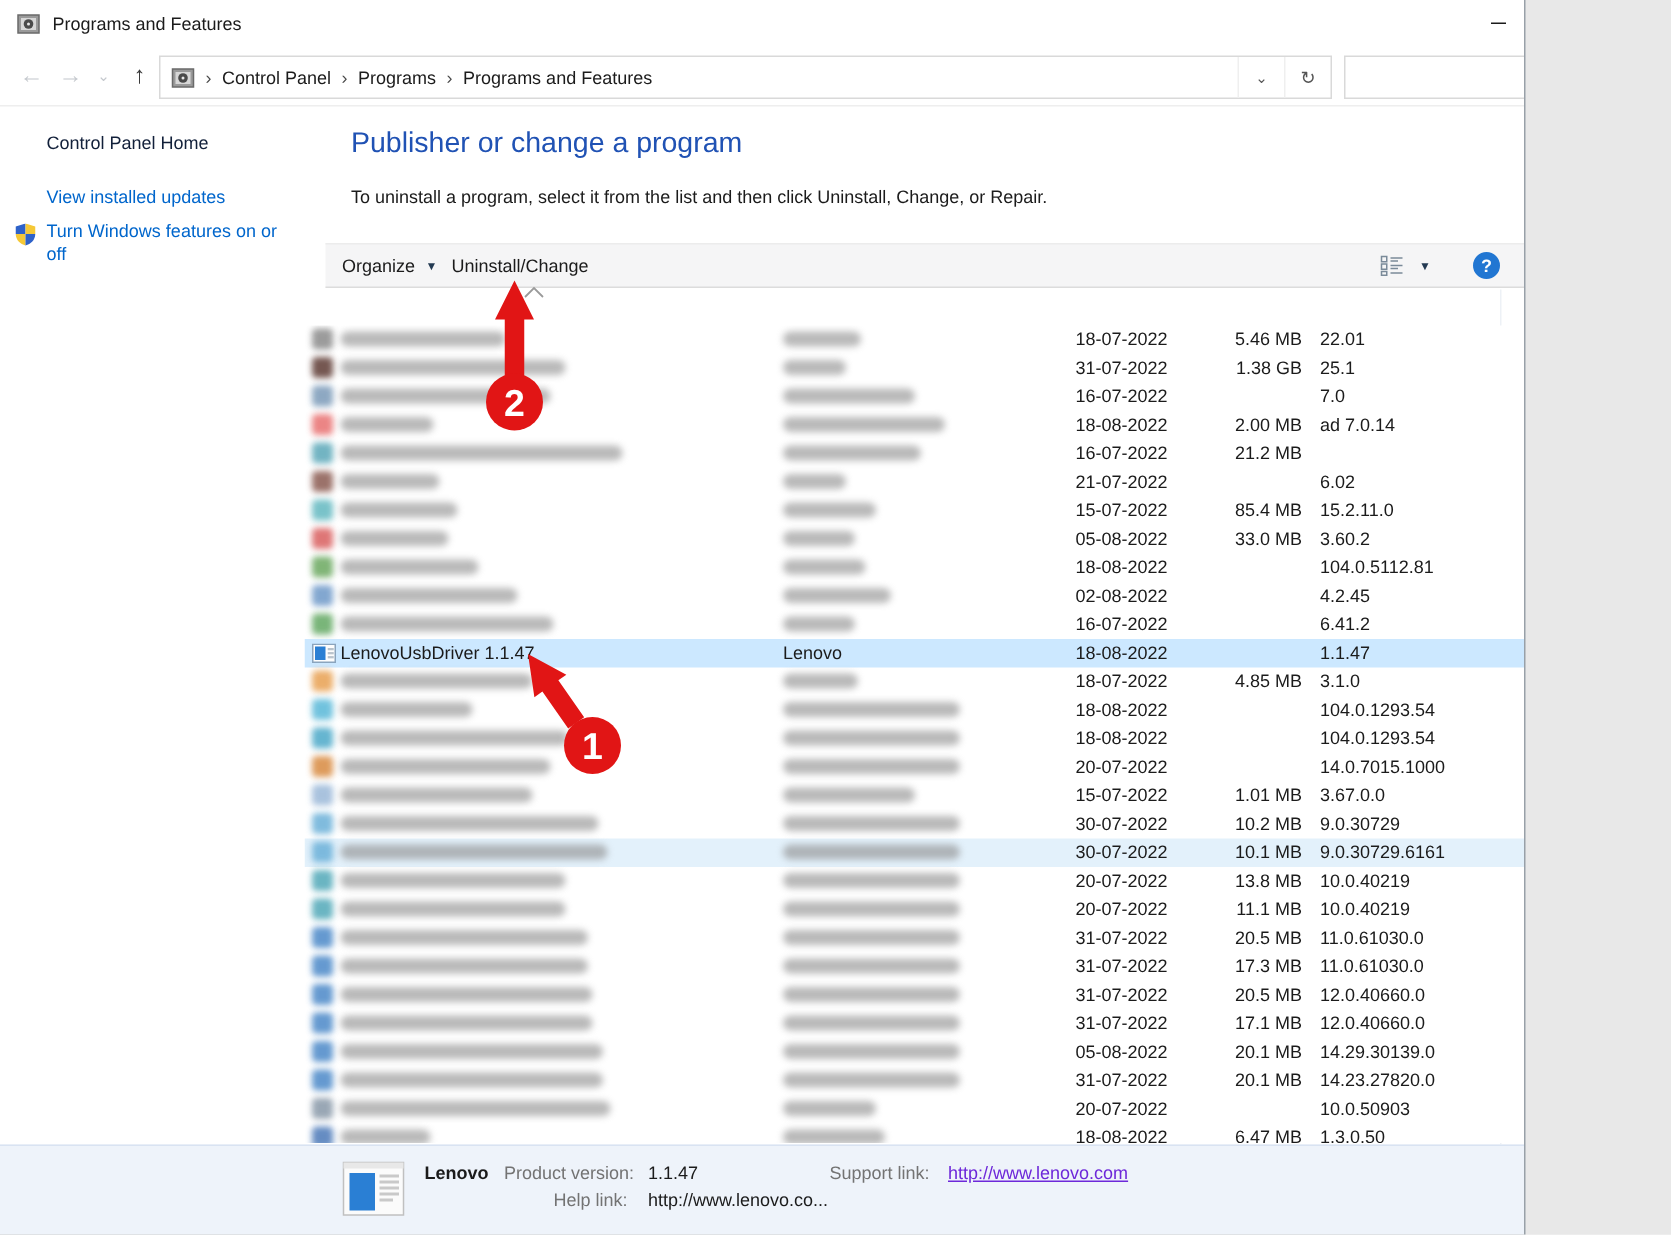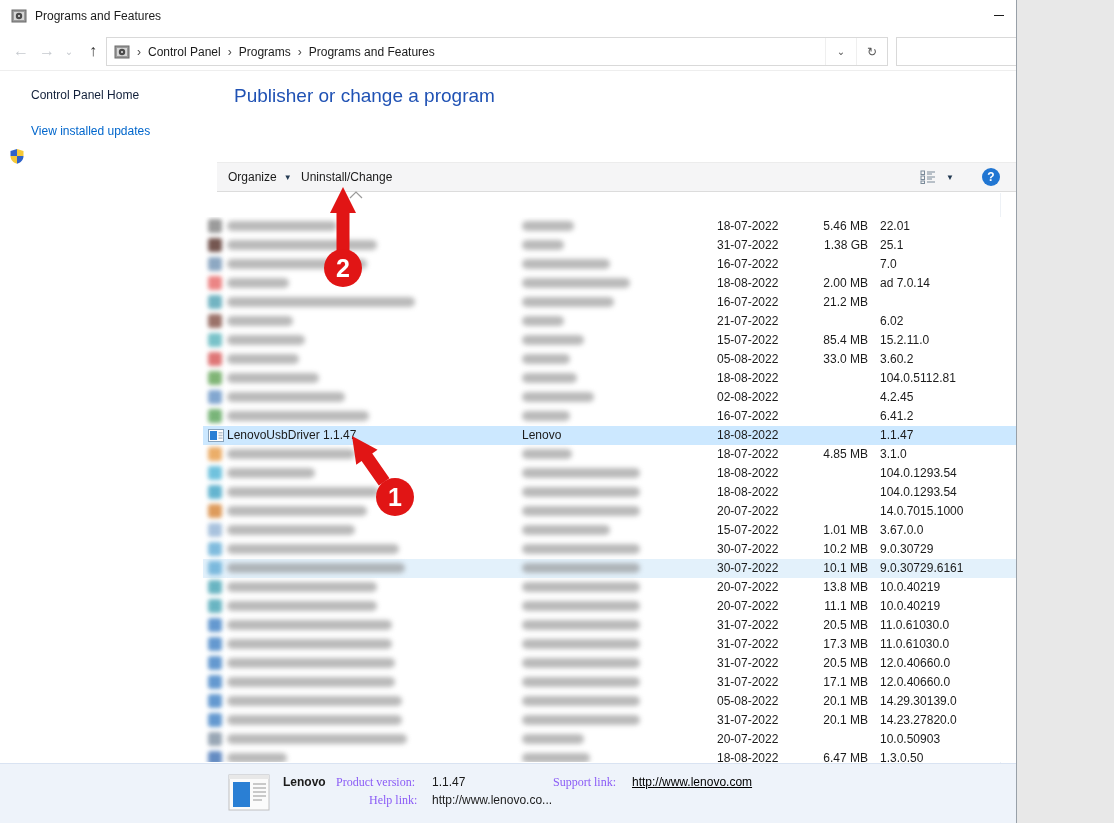--- a/index.html
+++ b/index.html
@@ -83,25 +83,25 @@
   .sbar{position:absolute;left:1097px;top:193px;width:17px;height:570px;background:#f0f0f0;}
   .sb-btn{position:absolute;left:0;width:17px;height:17px;display:flex;align-items:center;justify-content:center;}
   .sb-up{top:0;}.sb-down{bottom:0;}
   .sb-thumb{position:absolute;left:0;top:19px;width:17px;height:392px;background:#cdcdcd;}
 
   
   .details{position:absolute;left:0;top:763px;right:0;height:60px;background:#eef3fa;border-top:1px solid #d9e3f2;}
   .d-icon{position:absolute;left:228px;top:8px;}
   .d-text{position:absolute;top:0;white-space:nowrap;}
   .d-name{left:283px;top:11px;font-weight:bold;}
-  .d-lab{color:#8b5cf6;font-family:Liberation Serif, serif;}
+  .d-lab{color:#737373;}
   .d-pvl{left:336px;top:11px;}
   .d-pvv{left:432px;top:11px;}
   .d-supl{left:553px;top:11px;}
-  .d-supv{left:632px;top:11px;color:#000000;text-decoration:underline;cursor:pointer;}
+  .d-supv{left:632px;top:11px;color:#6d28d9;text-decoration:underline;cursor:pointer;}
   .d-hll{left:369px;top:29px;}
   .d-hlv{left:432px;top:29px;}
 
   
   .overlay{position:absolute;left:0;top:0;width:1114px;height:823px;pointer-events:none;z-index:50;}
 </style>
 </head>
 <body>
 
 <div id="window">
@@ -178,22 +178,24 @@
           <path d="M8 1 L14.5 3 v5 c0 4 -3 6.7 -6.5 7.7 C4.5 14.7 1.5 12 1.5 8 V3 Z"></path>
         </clipPath>
       </defs>
     <g clip-path="url(#sh)">
       <rect x="0" y="0" width="8" height="8" fill="#2e62c9"></rect>
       <rect x="8" y="0" width="8" height="8" fill="#f5c836"></rect>
       <rect x="0" y="8" width="8" height="8" fill="#f5c836"></rect>
       <rect x="8" y="8" width="8" height="8" fill="#2e62c9"></rect>
     </g>
   </svg>
+  <div class="side-link2">Turn Windows features on or off</div>
 
   <div class="page-title">Publisher or change a program</div>
+  <div class="page-desc">To uninstall a program, select it from the list and then click Uninstall, Change, or Repair.</div>
 
   <div class="toolbar">
     <div class="tb-item tb-organize">
       <span>Organize</span>
       <span class="tri">▼</span>
     </div>
     <div class="tb-item tb-uninstall">
       <span>Uninstall/Change</span>
     </div>
     <svg class="tb-list-ico" width="16" height="14" viewBox="0 0 16 14">

